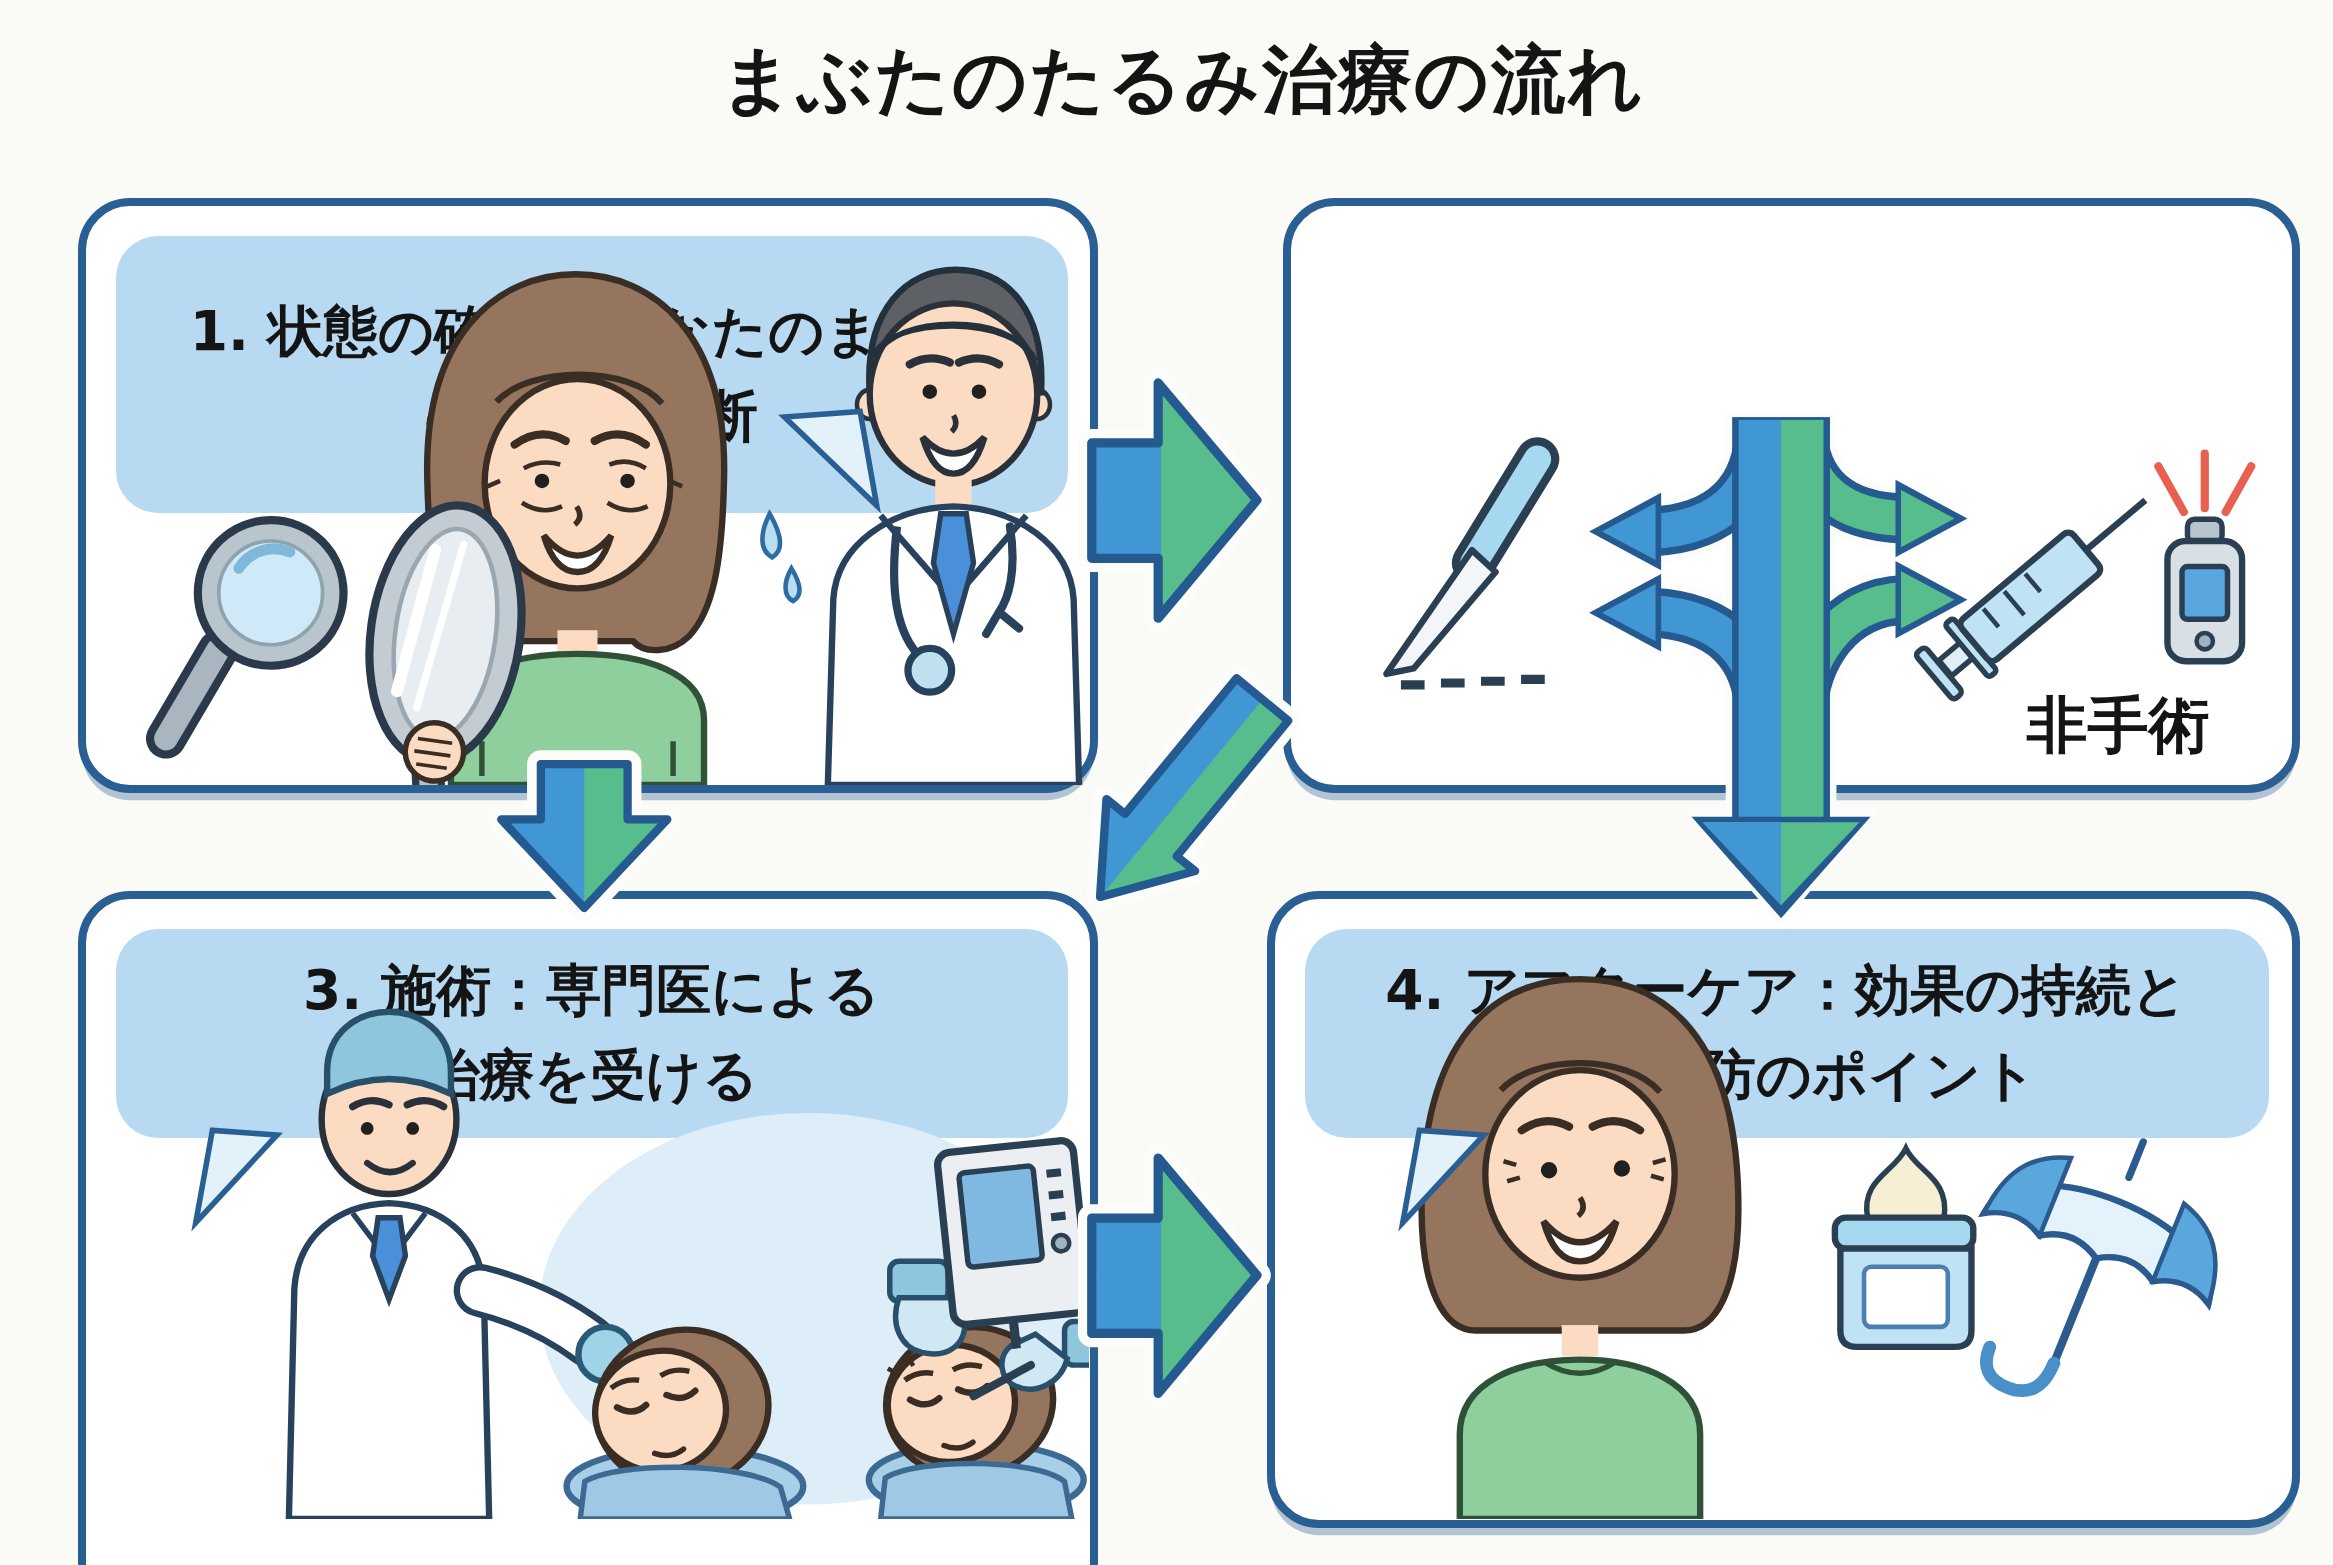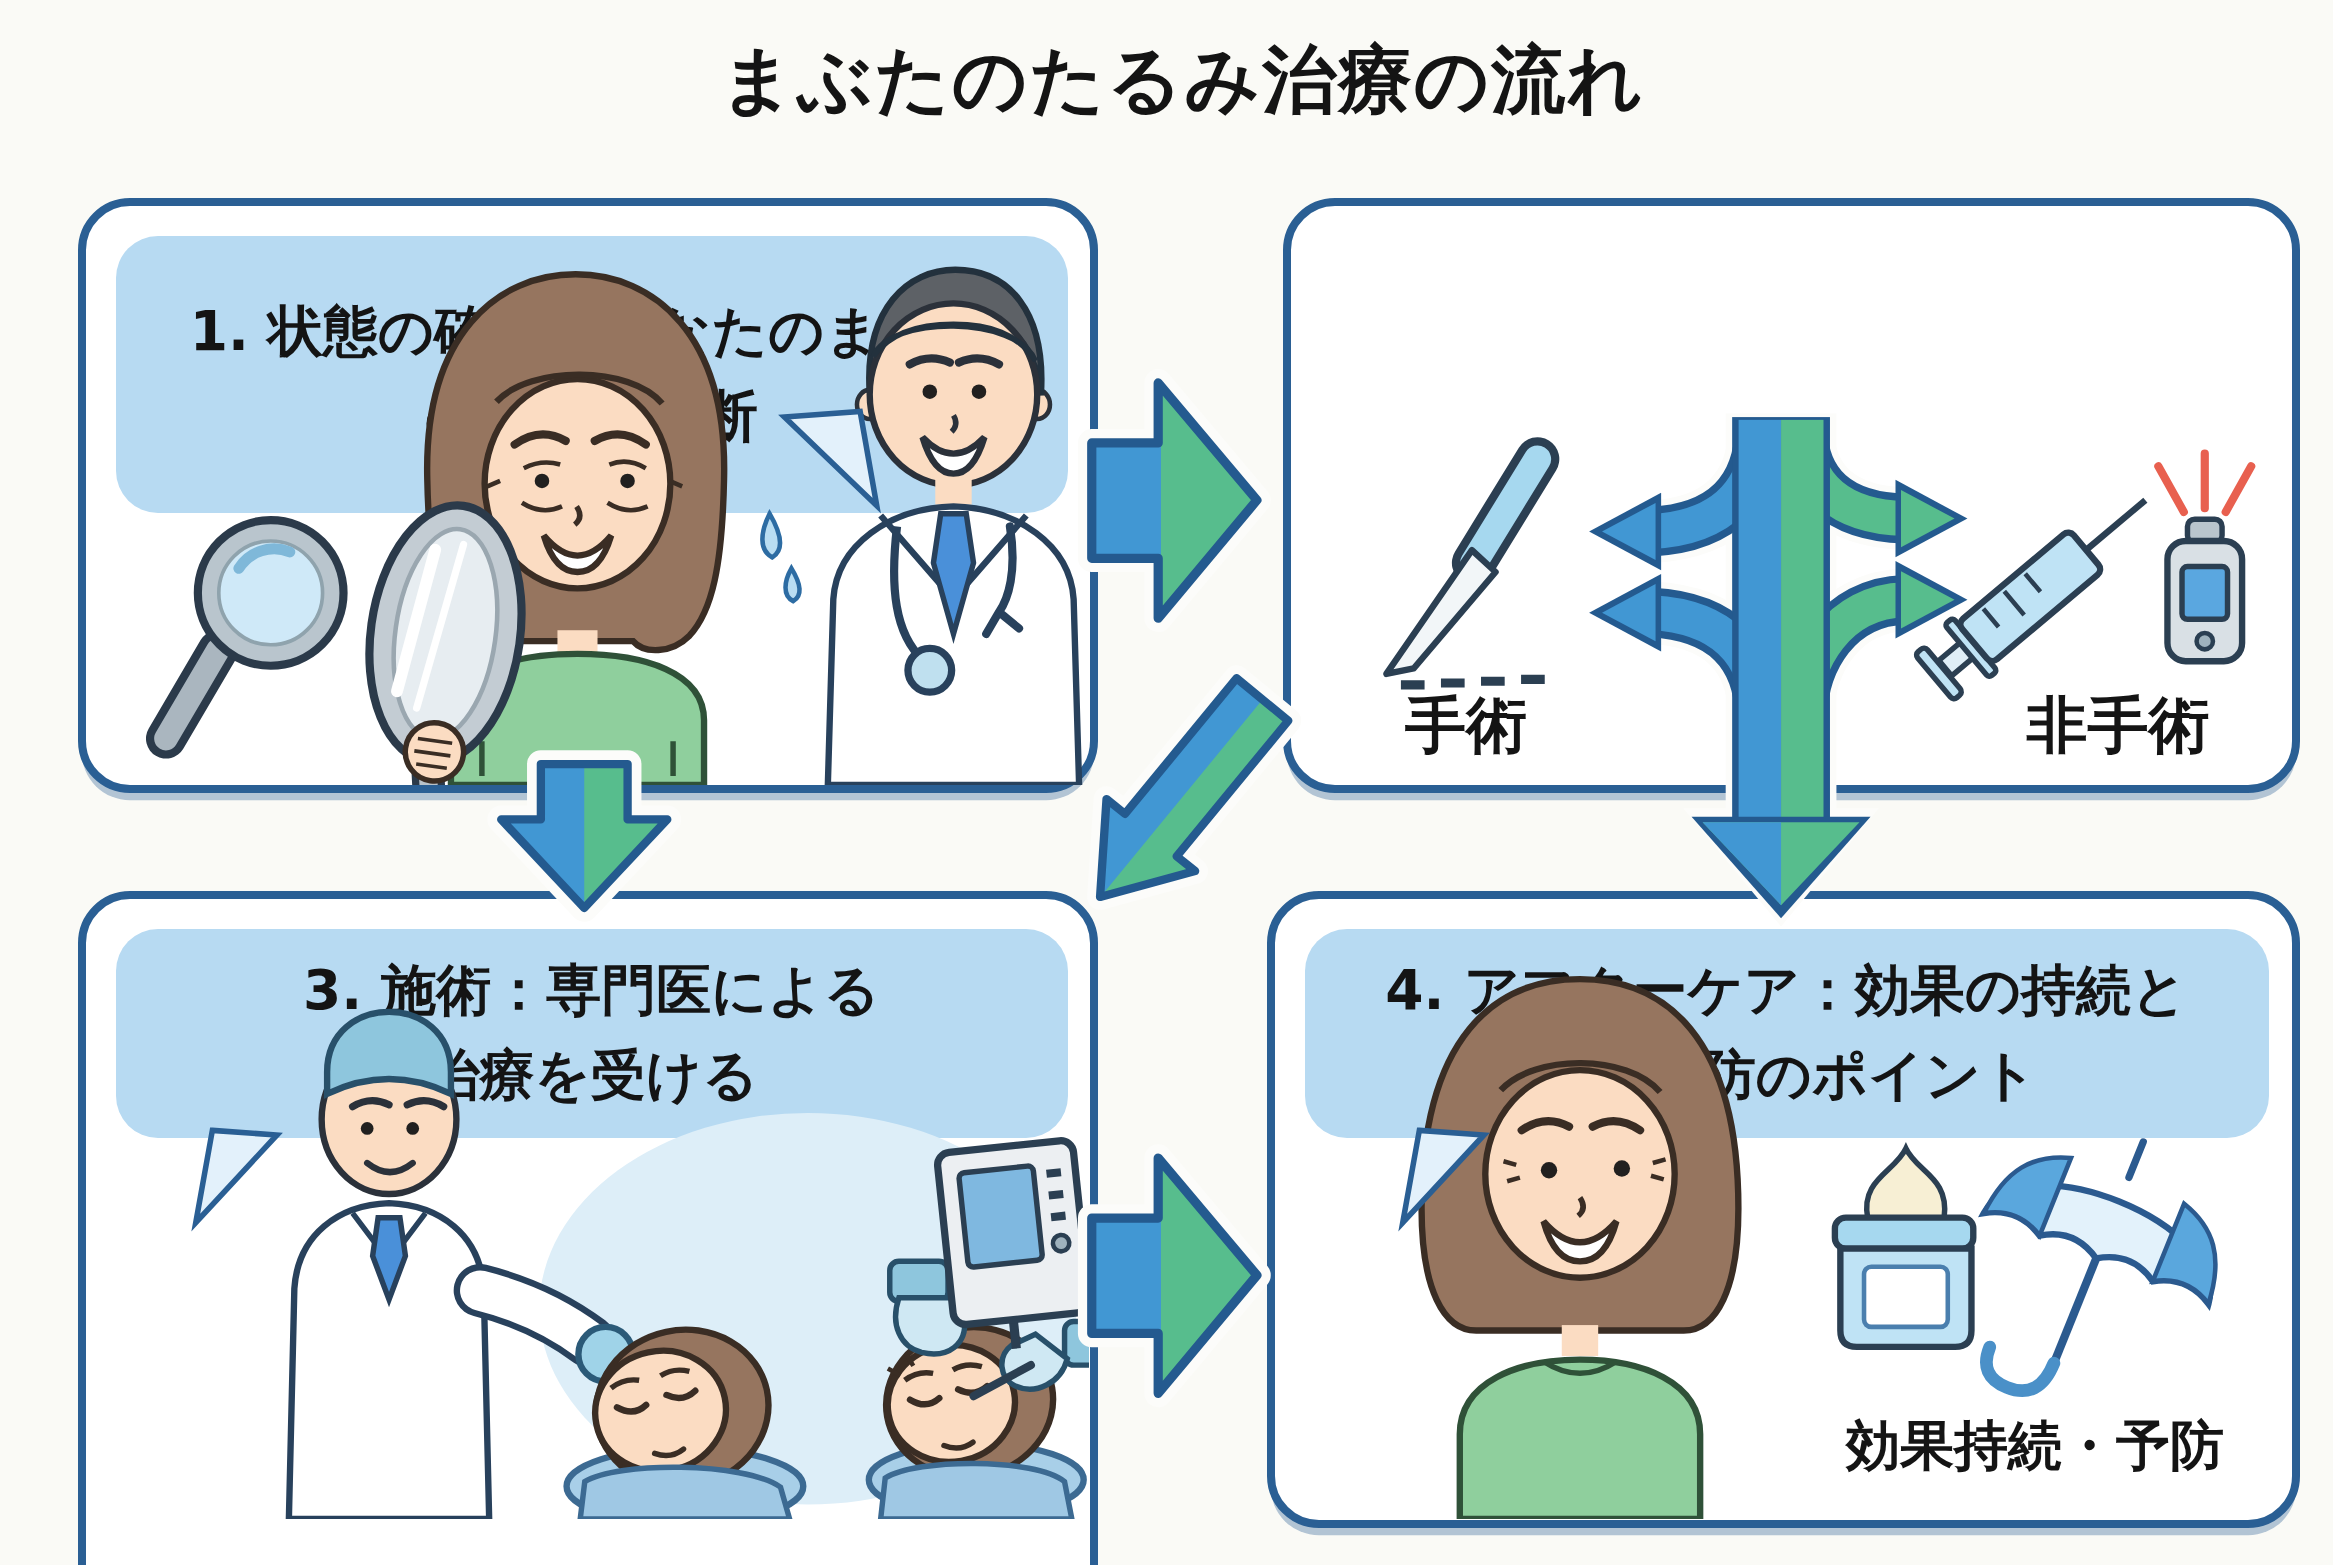--- a/index.html
+++ b/index.html
@@ -238,23 +238,21 @@
         <path d="M905,300 L905,258" stroke="#2b5a8f" stroke-width="8" stroke-linecap="round"></path>
         <path d="M772,396 C782,306 1028,306 1038,396 Q1005,376 972,396 Q939,374 905,396 Q871,374 838,396 Q805,376 772,396 Z" fill="#e3f2fb" stroke="#2b5a8f" stroke-width="7"></path>
         <path d="M772,396 C776,342 798,316 838,304 L838,396 Q805,376 772,396 Z" fill="#5aa7dd" stroke="#2b5a8f" stroke-width="5"></path>
         <path d="M1038,396 C1034,342 1012,316 972,304 L972,396 Q1005,376 1038,396 Z" fill="#5aa7dd" stroke="#2b5a8f" stroke-width="5"></path>
         <path d="M905,396 L905,520" stroke="#2b5a8f" stroke-width="9"></path>
         <path d="M905,520 q0,44 -38,44 q-34,0 -34,-34" fill="none" stroke="#4a90c8" stroke-width="14" stroke-linecap="round"></path>
       </g>
     </svg>
   </div>
 
-  <div class="opt-label" style="left:1355px;top:685px;width:222px;">手術</div>
   <div class="opt-label" style="left:1975px;top:685px;width:286px;">非手術</div>
-  <div class="opt-label" style="left:1795px;top:1410px;width:480px;font-size:54px;">効果持続・予防</div>
 
   <svg class="overlay" width="2333" height="1565" viewBox="0 0 2528 1696">
     <defs>
       <clipPath id="clipLeft633">
           <rect x="420" y="780" width="213" height="260"></rect>
         </clipPath>
       <clipPath id="clipLeft1930">
           <rect x="1700" y="400" width="230" height="640"></rect>
         </clipPath>
       <clipPath id="clipDiagBlue">

